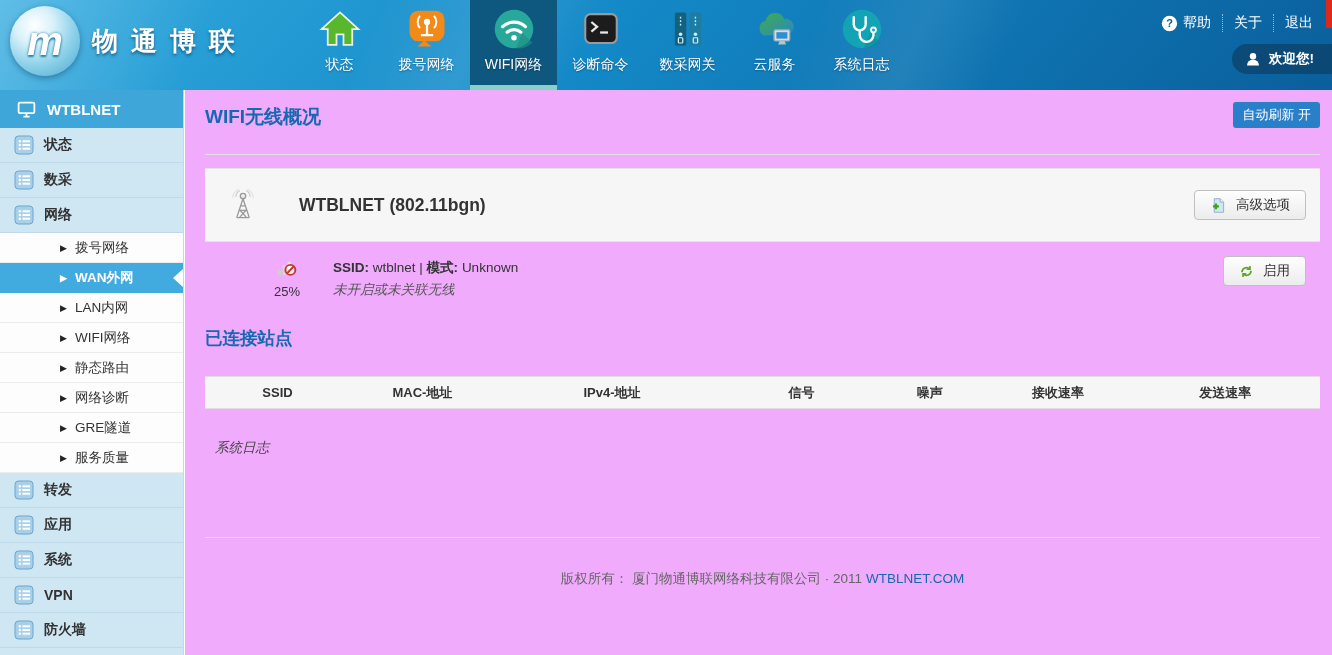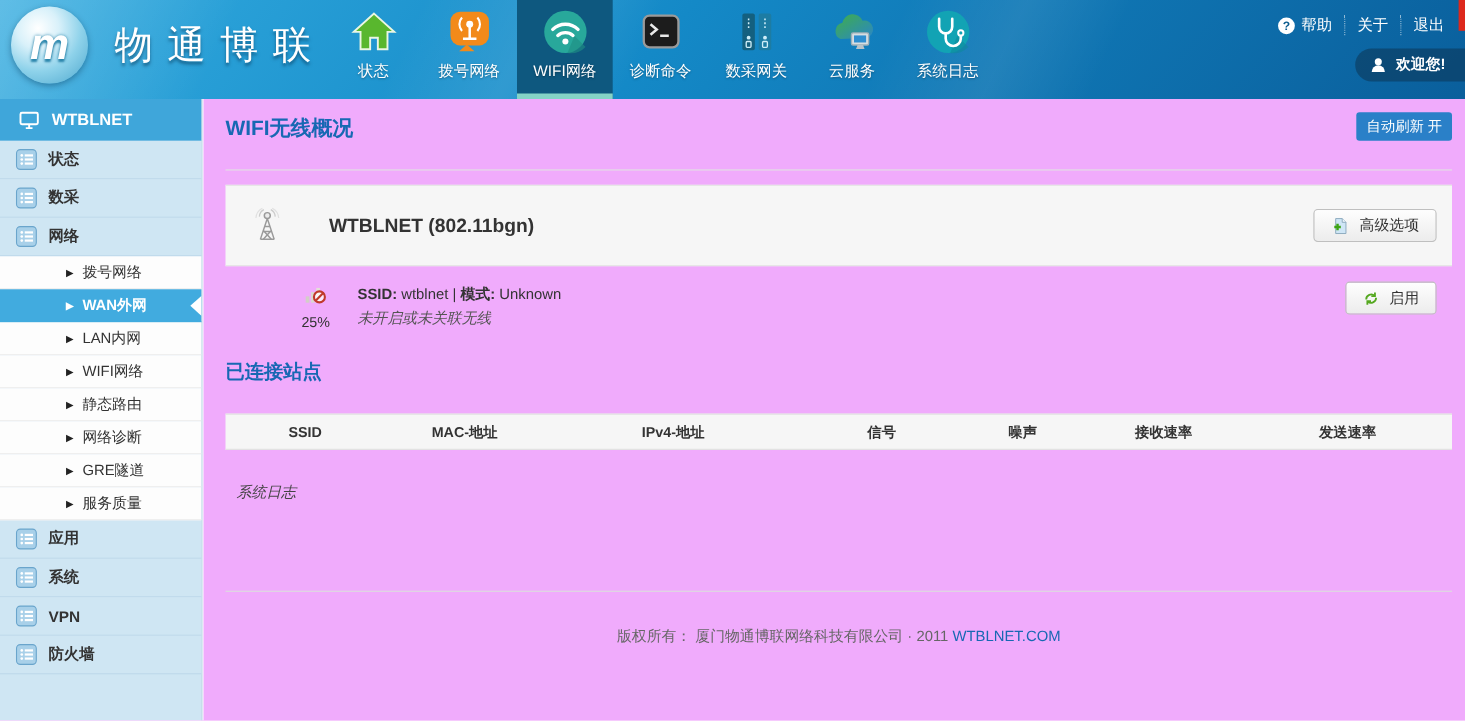--- a/index.html
+++ b/index.html
@@ -14,21 +14,21 @@
       linear-gradient(130deg, #33abdf 0%, #1489c7 45%, #0a5f9c 100%);
   }
   .logo-wrap { position:absolute; left:10px; top:6px; display:flex; align-items:center; }
   .logo-sphere {
     width:70px; height:70px; border-radius:50%;
     background:radial-gradient(circle at 35% 28%, #ffffff 0%, #d9f1fa 28%, #8ed2ea 58%, #4aa6cd 100%);
     box-shadow:0 2px 6px rgba(0,40,70,.4);
     display:flex; align-items:center; justify-content:center;
   }
   .logo-m { font-style:italic; font-weight:bold; font-size:40px; color:#fff; text-shadow:0 0 3px #2a85ab, 0 2px 2px #2a85ab; line-height:1; }
-  .logo-text { margin-left:24px; font-size:35px; font-weight:normal; color:#fff; letter-spacing:13px; text-shadow:0 2px 3px rgba(0,40,70,.55); }
+  .logo-text { margin-left:12px; font-size:26px; font-weight:bold; color:#fff; letter-spacing:13px; text-shadow:0 2px 3px rgba(0,40,70,.55); }
 
   .nav { position:absolute; left:296px; top:0; height:90px; display:flex; }
   .tab { width:87px; height:90px; display:flex; flex-direction:column; align-items:center; padding-top:7px; position:relative; cursor:pointer; }
   .tab .nav-ic { width:44px; height:44px; display:flex; align-items:center; justify-content:center; }
   .tab .nav-label { margin-top:5px; font-size:14px; color:#fff; text-shadow:0 1px 2px rgba(0,0,0,.35); white-space:nowrap; }
   .tab.selected { background:#0e587f; }
   .tab.selected::after { content:""; position:absolute; left:0; right:0; bottom:0; height:5px; background:#84d3c6; }
 
   .help-row { position:absolute; top:14px; right:8px; display:flex; align-items:center; color:#fff; font-size:14px; }
   .help-item { display:flex; align-items:center; gap:5px; padding:0 11px; cursor:pointer; }
@@ -60,21 +60,21 @@
 
   .wifi-band { margin-top:13px; height:74px; background:#f6f6f6; border-top:1px solid #e5e5e5; border-bottom:1px solid #e5e5e5; display:flex; align-items:center; padding:0 14px; }
   .wifi-name { margin-left:38px; font-size:17.5px; font-weight:bold; color:#333; }
 
   .btn { display:inline-flex; align-items:center; gap:9px; padding:5px 15px; background:linear-gradient(#fefefe,#ececec); border:1px solid #bfbfbf; border-radius:4px; font-size:13.5px; color:#333; cursor:pointer; font-family:inherit; }
   .advanced { margin-left:auto;text-align:right; }
 
   .wifi-row { display:flex; align-items:flex-start; padding:14px 14px 0 58px; height:70px; }
   .sig-block { width:48px; text-align:center; }
   .sig-pct { font-size:13px; color:#333; margin-top:1px; }
-  .wifi-info { margin-left:14px; font-size:13.5px; color:#333; padding-top:2px; }
+  .wifi-info { margin-left:22px; font-size:13.5px; color:#333; padding-top:2px; }
   .wifi-line1 { line-height:20px; }
   .wifi-line1 b { font-weight:bold; }
   .wifi-status { font-style:italic; color:#555; margin-top:3px; }
   .row-buttons { margin-left:auto; display:flex; align-items:center; }
   .red-wrap { border:3px solid #e63226; padding:2px; margin-left:11px; border-radius:2px; }
 
   .stations-heading { margin-top:14px; font-size:17.5px; font-weight:bold; color:#1768b3; }
   .table-head { margin-top:26px; height:33px; background:#f6f6f6; border-top:1px solid #e0e0e0; border-bottom:1px solid #e0e0e0; display:flex; align-items:center; font-size:13px; font-weight:bold; color:#333; }
   .th { text-align:center; }
   .th:nth-child(1){width:13%;} .th:nth-child(2){width:13%;} .th:nth-child(3){width:21%;}
@@ -295,20 +295,34 @@
     </div>
   <div class="side-sub">
       <span class="tri">▶</span>
       <span>GRE隧道</span>
     </div>
   <div class="side-sub">
       <span class="tri">▶</span>
       <span>服务质量</span>
     </div>
 
+  <div class="side-item">
+    <span style="display:flex;">
+      <svg viewBox="0 0 20 20" width="20" height="20">
+          <rect x="1" y="1" width="18" height="18" rx="3.5" fill="#a8d0e9" stroke="#6aa5cc"></rect>
+          <circle cx="5.8" cy="6.3" r="1.2" fill="#fff"></circle>
+          <rect x="8.5" y="5.3" width="7.5" height="2" fill="#fff"></rect>
+          <circle cx="5.8" cy="10" r="1.2" fill="#fff"></circle>
+          <rect x="8.5" y="9" width="7.5" height="2" fill="#fff"></rect>
+          <circle cx="5.8" cy="13.7" r="1.2" fill="#fff"></circle>
+          <rect x="8.5" y="12.7" width="7.5" height="2" fill="#fff"></rect>
+        </svg>
+    </span>
+    <span>转发</span>
+  </div>
   <div class="side-item">
     <span style="display:flex;">
       <svg viewBox="0 0 20 20" width="20" height="20">
           <rect x="1" y="1" width="18" height="18" rx="3.5" fill="#a8d0e9" stroke="#6aa5cc"></rect>
           <circle cx="5.8" cy="6.3" r="1.2" fill="#fff"></circle>
           <rect x="8.5" y="5.3" width="7.5" height="2" fill="#fff"></rect>
           <circle cx="5.8" cy="10" r="1.2" fill="#fff"></circle>
           <rect x="8.5" y="9" width="7.5" height="2" fill="#fff"></rect>
           <circle cx="5.8" cy="13.7" r="1.2" fill="#fff"></circle>
           <rect x="8.5" y="12.7" width="7.5" height="2" fill="#fff"></rect>

